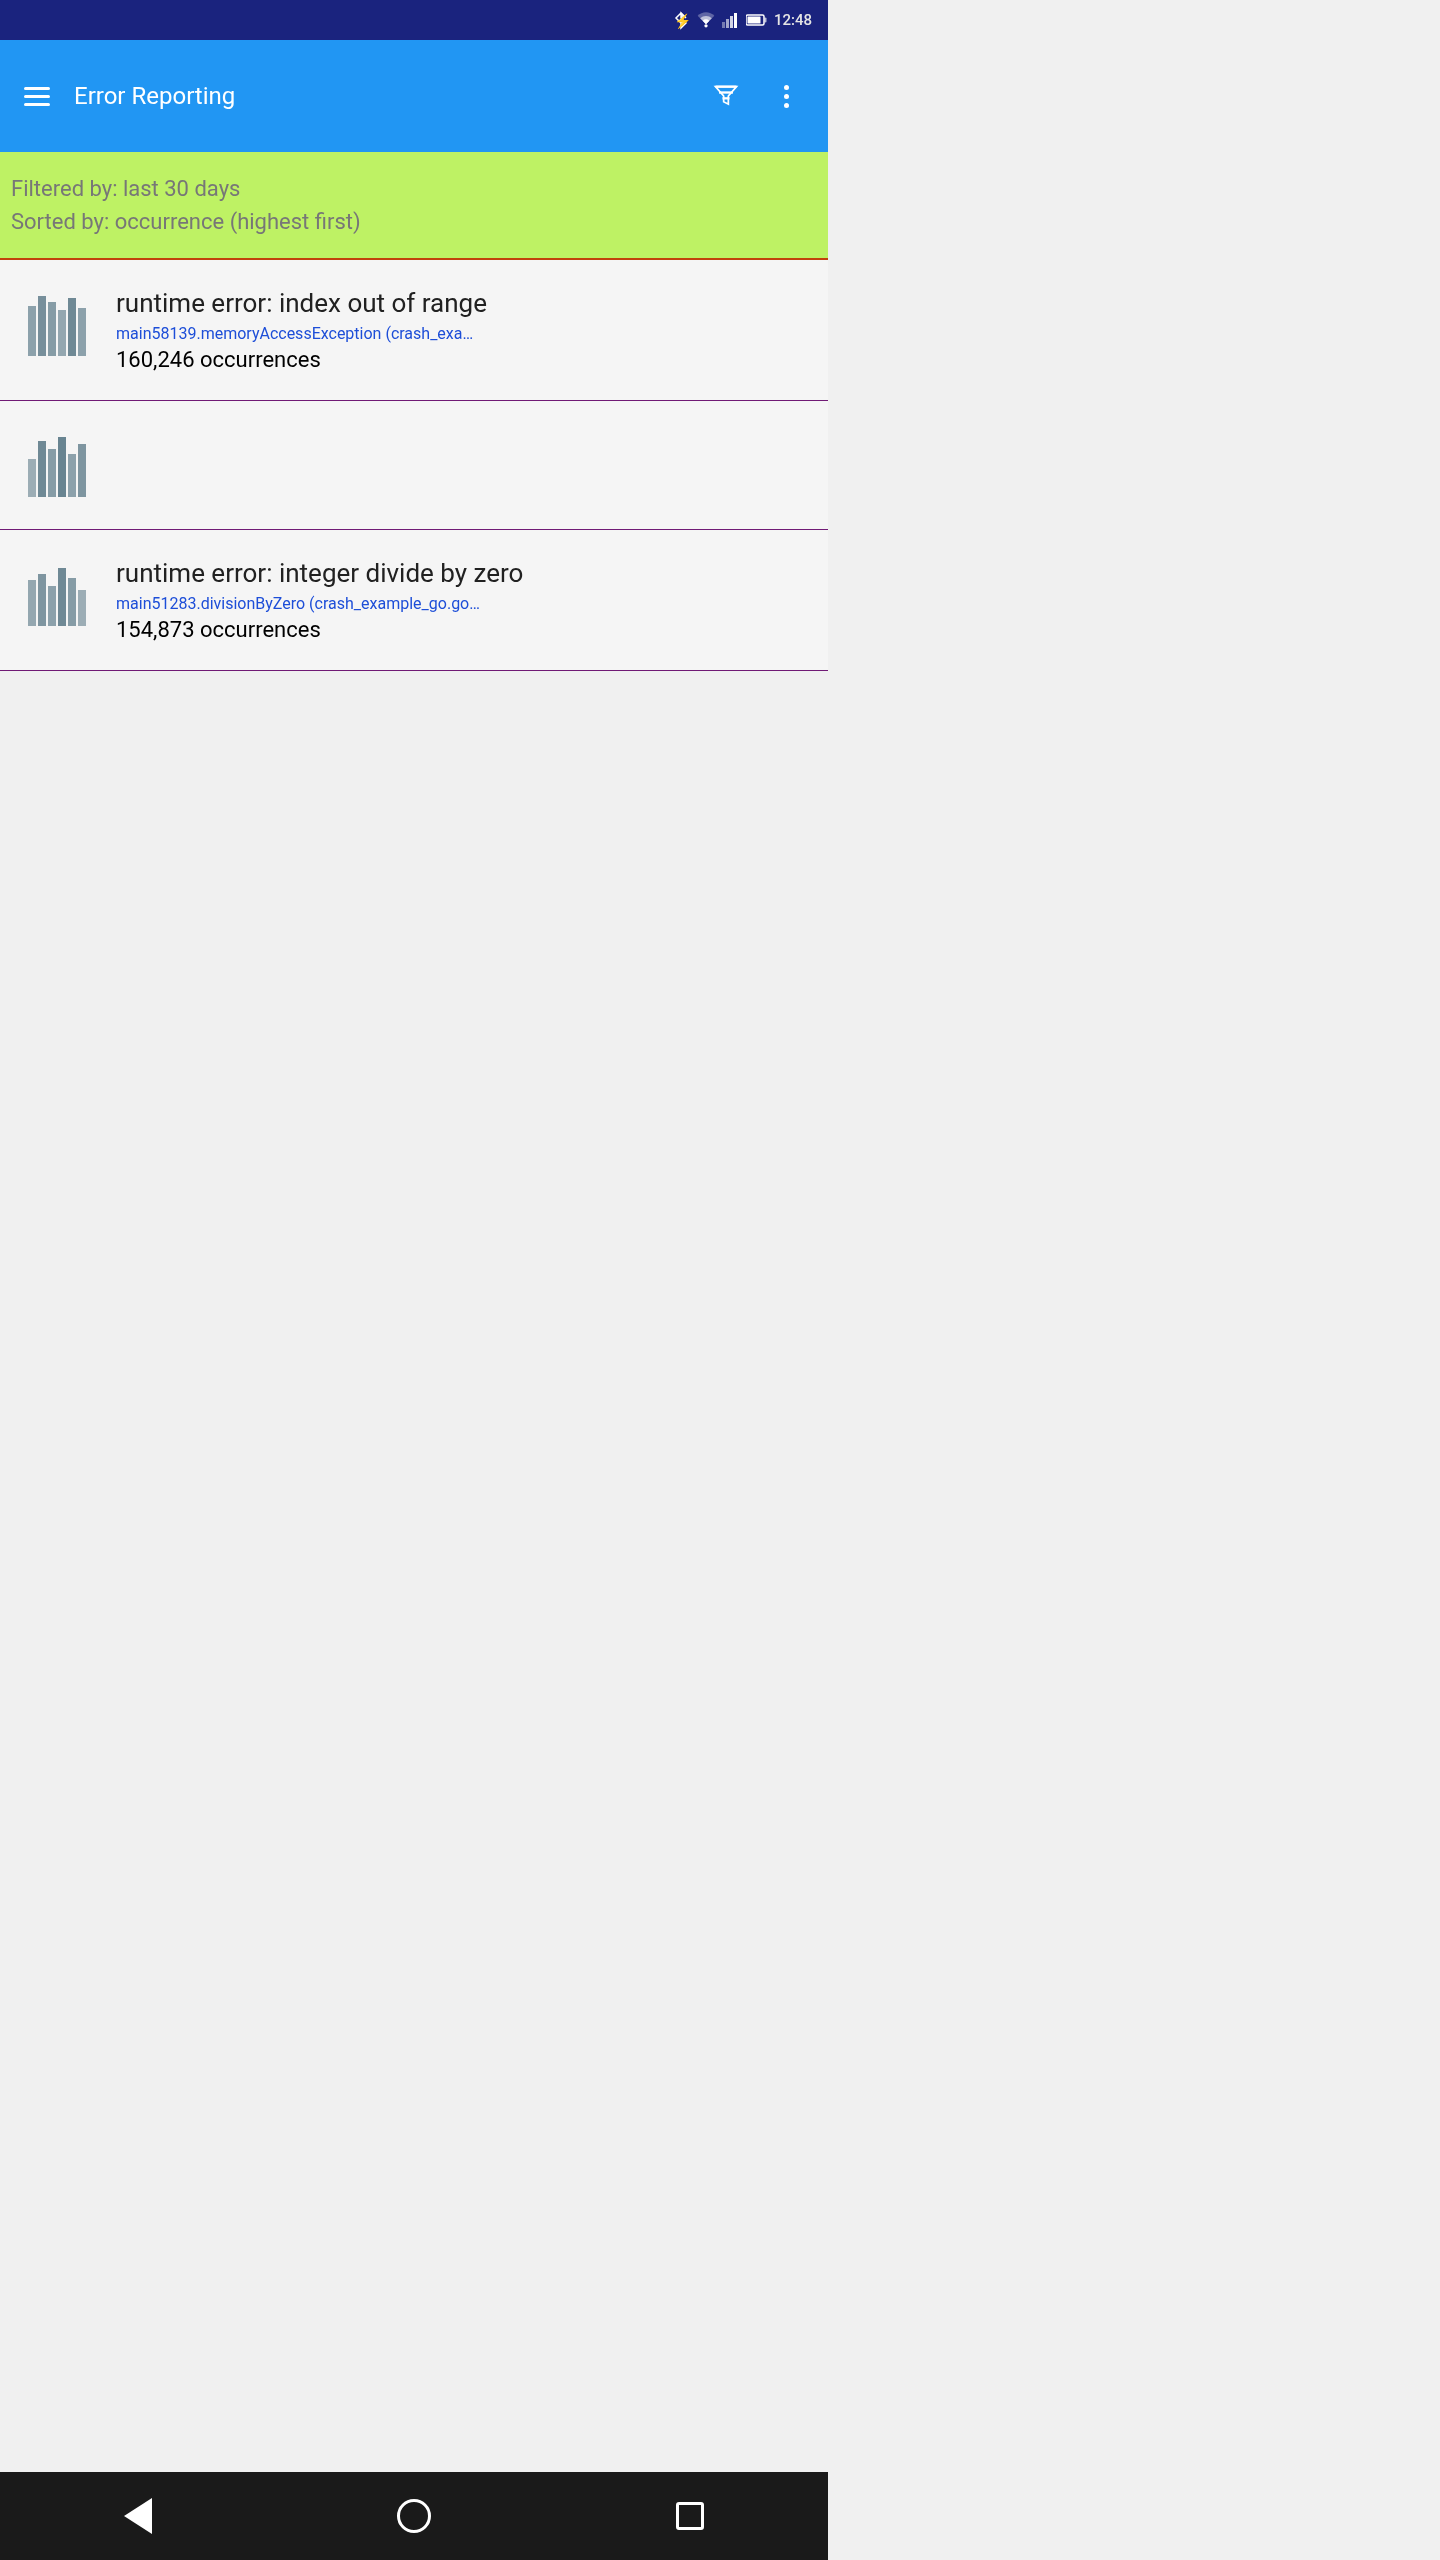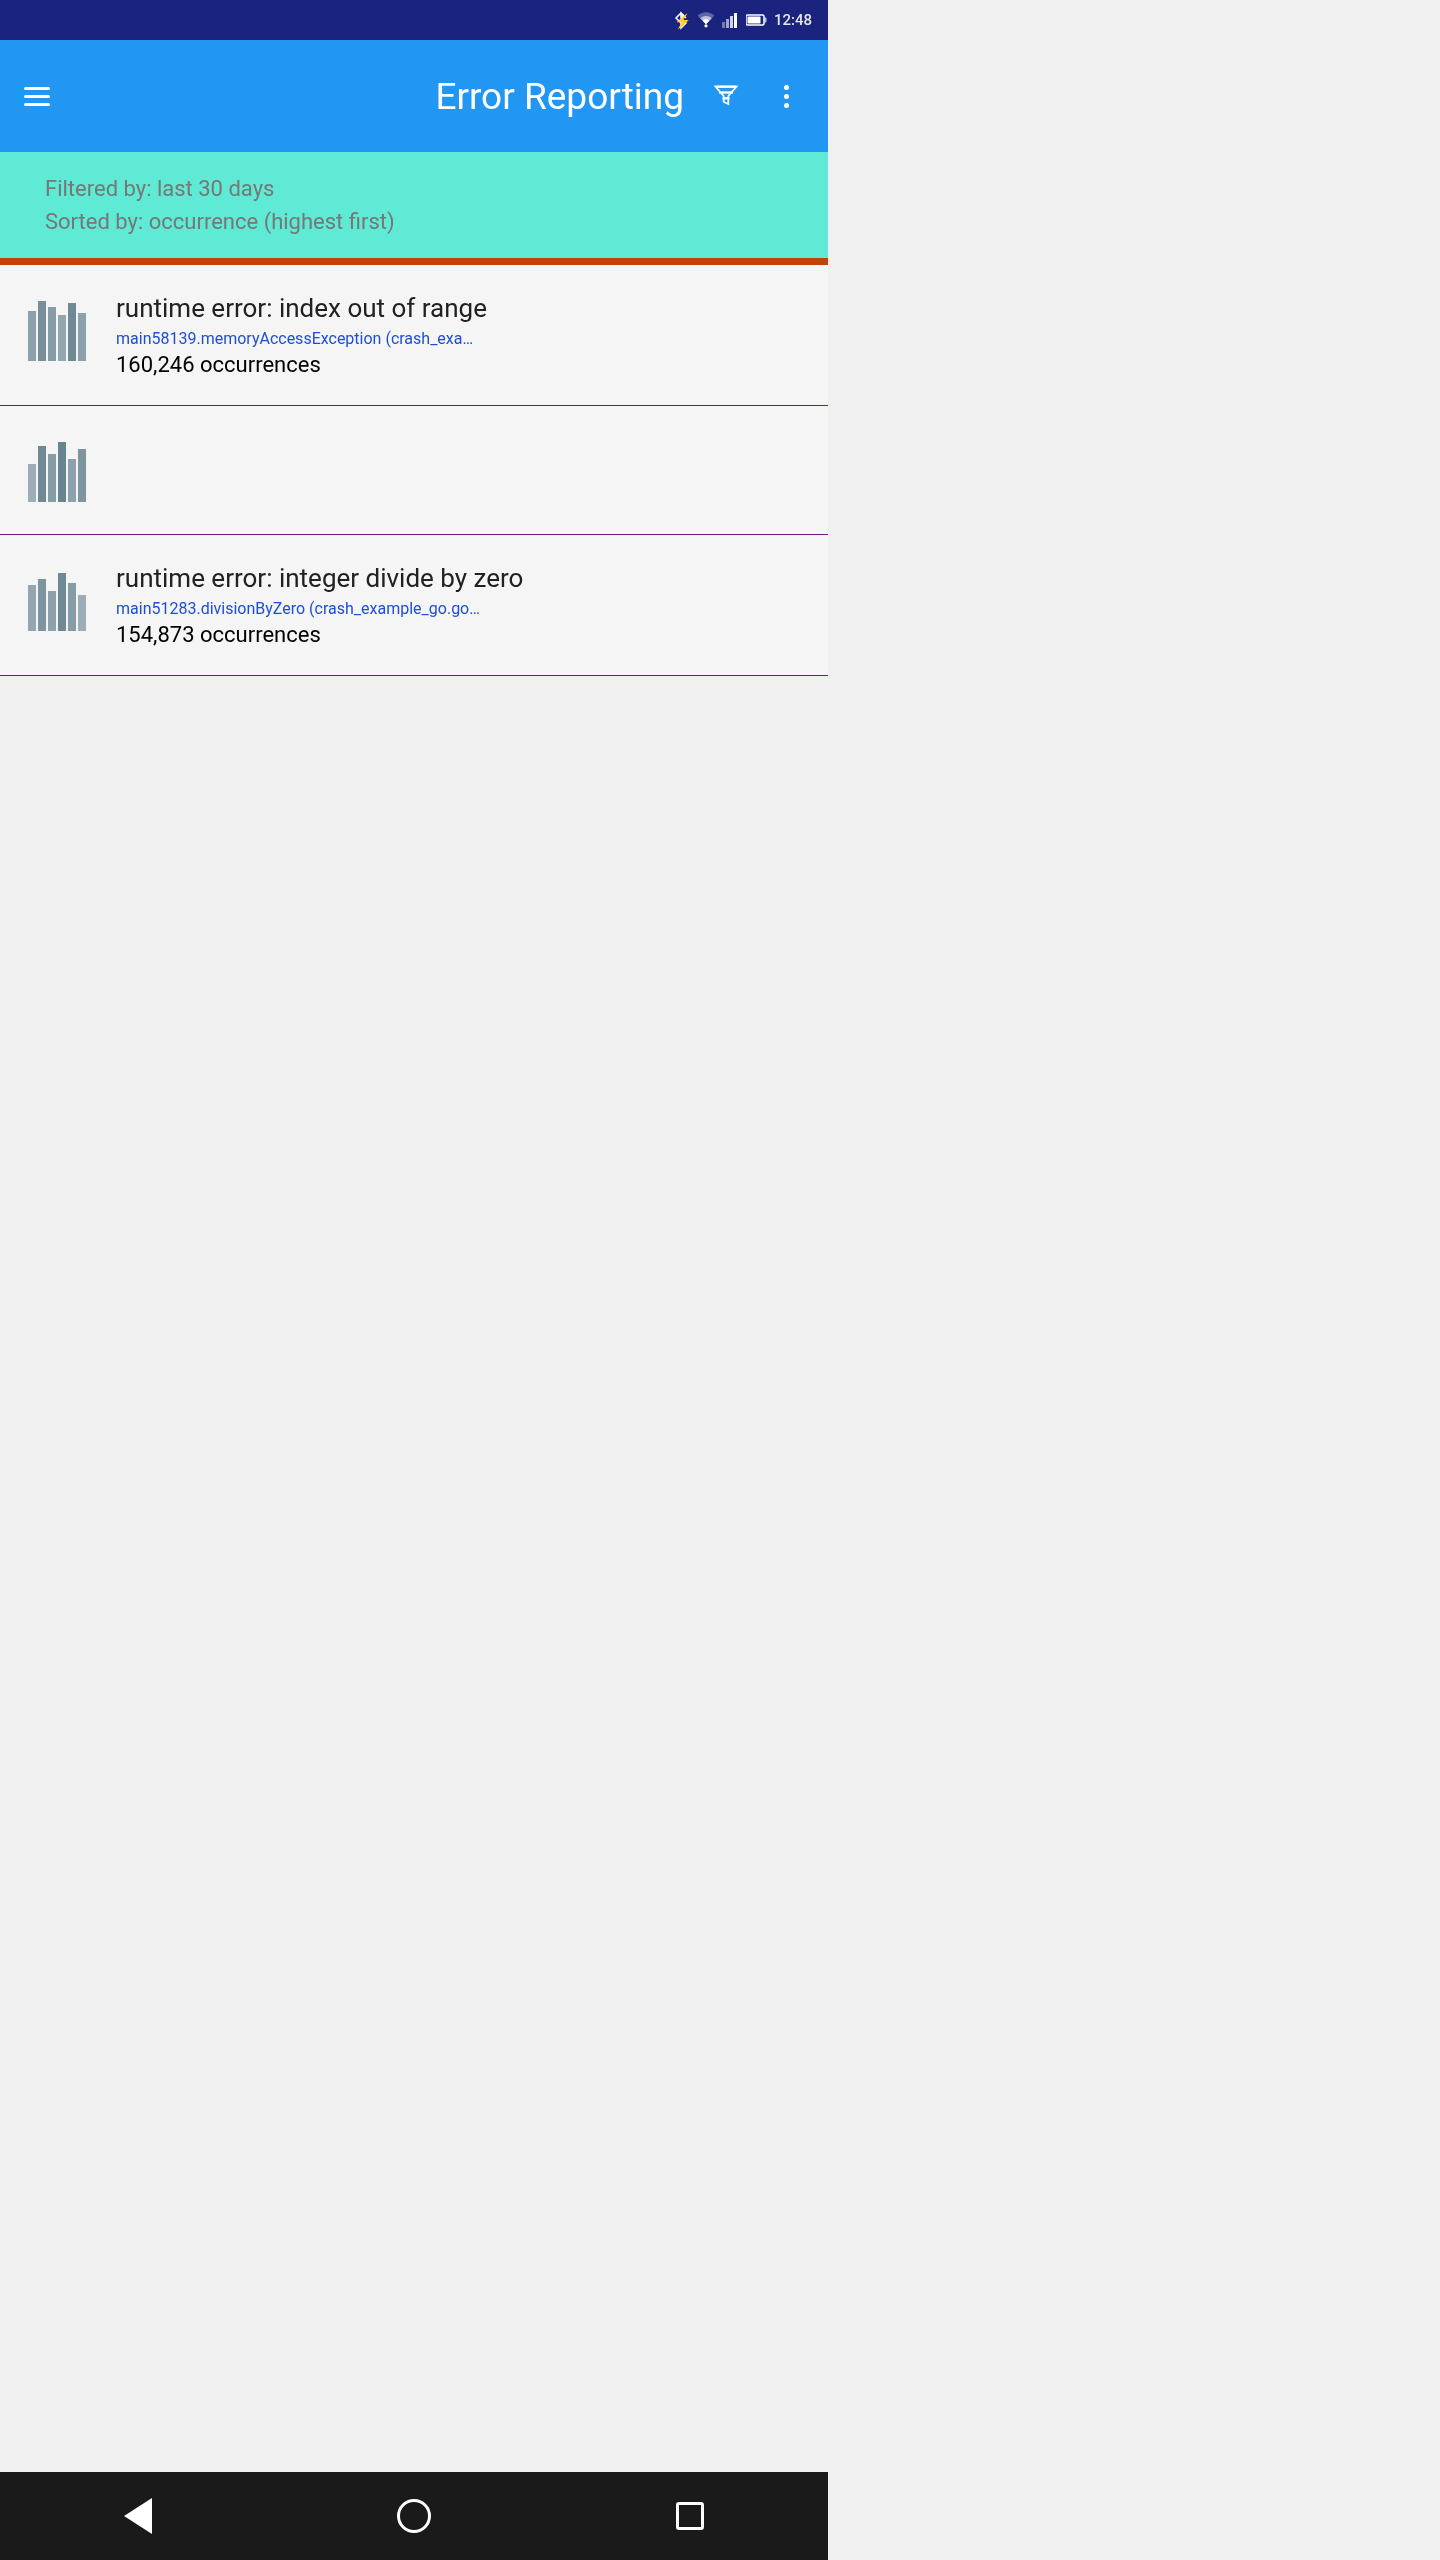--- a/index.html
+++ b/index.html
@@ -65,24 +65,23 @@
     .hamburger-icon span {
       display: block;
       width: 26px;
       height: 3px;
       background: white;
       border-radius: 2px;
     }
 
     .app-title {
       color: white;
-      font-size: 37px;
+      font-size: 24px;
       font-weight: 400;
       flex: 1;
-      text-align: right;
     }
 
     .app-bar-actions {
       display: flex;
       align-items: center;
       gap: 8px;
     }
 
     .filter-icon-btn,
     .more-icon-btn {
@@ -112,23 +111,23 @@
 
     .more-dots span {
       width: 5px;
       height: 5px;
       background: white;
       border-radius: 50%;
     }
 
     
     .filter-info {
-      background: #5eead4;
-      padding: 20px 45px;
-      border-bottom: 7px solid #c2410c;
+      background: #bef264;
+      padding: 20px 11px;
+      border-bottom: 2px solid #c2410c;
     }
 
     .filter-info-text {
       color: #777;
       font-size: 22px;
       line-height: 1.5;
     }
 
     
     .error-list {

